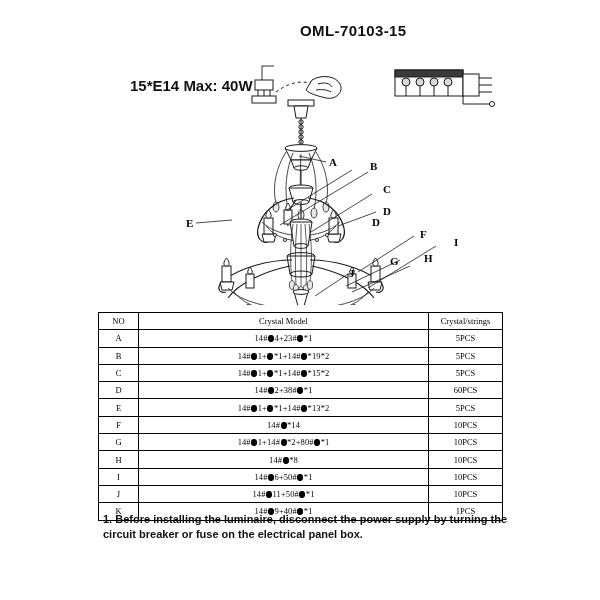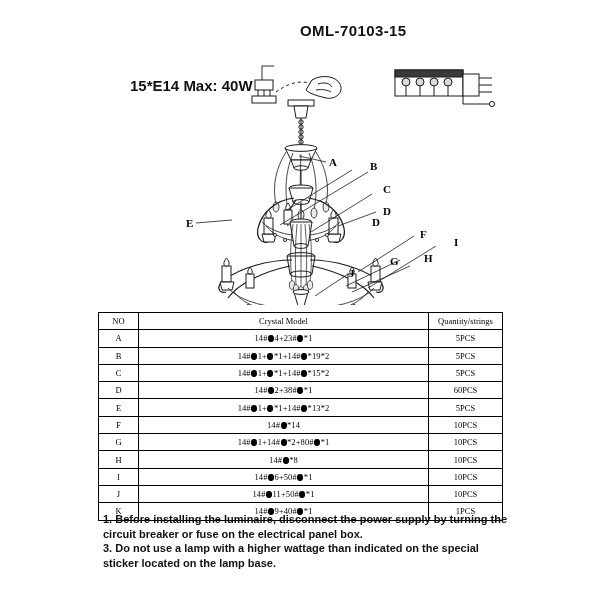--- a/index.html
+++ b/index.html
@@ -405,21 +405,21 @@
     <table class="parts">
       <colgroup>
         <col class="c-no">
           <col class="c-model">
           <col class="c-qty">
       </colgroup>
       <thead>
         <tr>
           <th>NO</th>
           <th>Crystal    Model</th>
-          <th>Quantity/strings</th>
+          <th>Crystal/strings</th>
         </tr>
       </thead>
       <tbody>
         <tr>
           <td>A</td>
           <td class="model-cell"><span>14#</span><span class="bead"></span><span>4+23#</span><span class="bead"></span><span>*1</span></td>
           <td>5PCS</td>
         </tr>
         <tr>
           <td>B</td>
@@ -470,16 +470,15 @@
           <td>K</td>
           <td class="model-cell"><span>14#</span><span class="bead"></span><span>9+40#</span><span class="bead"></span><span>*1</span></td>
           <td>1PCS</td>
         </tr>
       </tbody>
     </table>
   </div>
 
   <div class="notes">
     <p class="wrap2">1.  Before installing the luminaire, disconnect the power supply by turning the circuit breaker or fuse on the electrical panel box.</p>
-    <p>3. Do not use a lamp with a higher wattage than indicated on the special sticker located on the lamp base.</p>
   </div>
 
 </div>
 
 </body></html>

